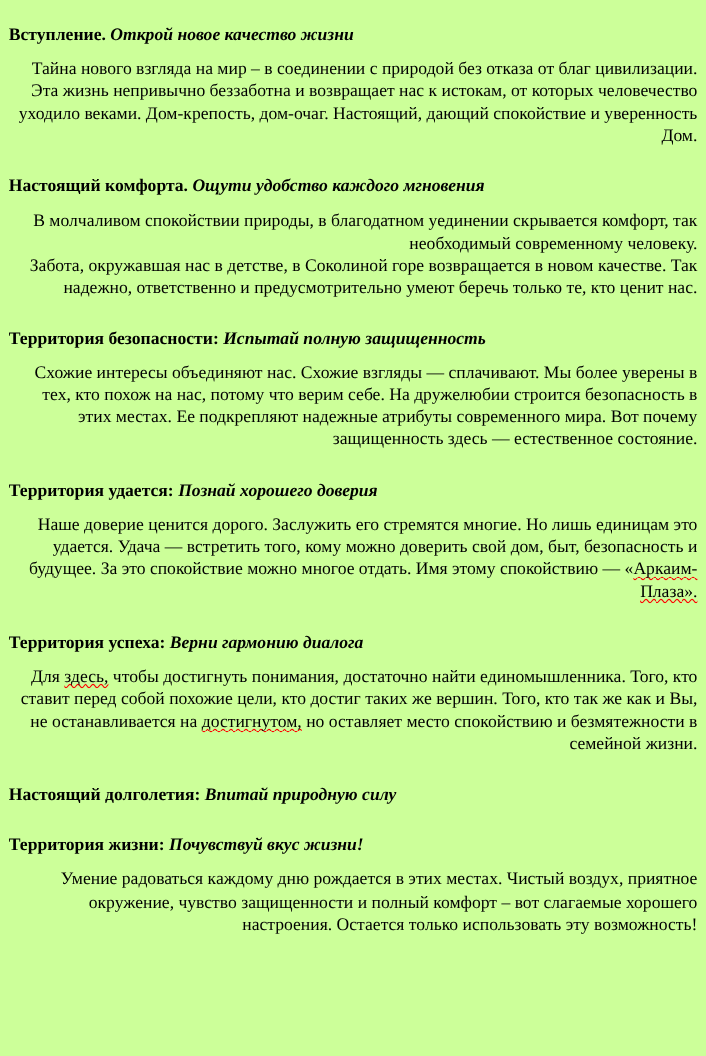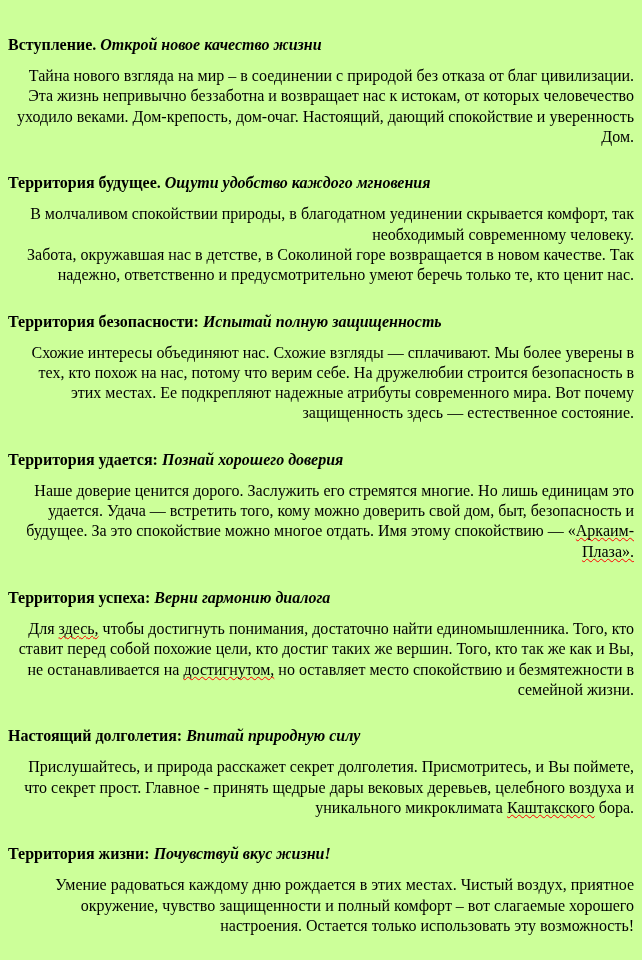--- a/index.html
+++ b/index.html
@@ -16,21 +16,21 @@
     padding: 14px 8px 0 8px;
     box-sizing: border-box;
     width: 642px;
   }
   .section { margin: 0; }
   .heading {
     font-weight: bold;
     margin: 26px 0 11px 0;
     line-height: 1.25;
   }
-  .section:first-child .heading { margin-top: 21px; font-family: Liberation Serif, serif; }
+  .section:first-child .heading { margin-top: 8px; font-family: Liberation Serif, serif; }
   .h-italic { font-style: italic; }
   .sec-body { }
   .para {
     line-height: 1.27;
     margin: 0;
     text-align: right;
   }
   .para + .para { margin-top: 0; margin-left: 17px; }
   .sp {
     text-decoration: underline wavy #ff0000 1px;
@@ -42,21 +42,21 @@
 
 <div class="doc">
   <div class="section">
     <div class="heading"><span class="h-bold">Вступление.</span> <span class="h-italic">Открой новое качество жизни</span></div>
     <div class="sec-body">
         <div class="para">Тайна нового взгляда на мир – в соединении с природой без отказа от благ цивилизации. Эта жизнь непривычно беззаботна и возвращает нас к истокам, от которых человечество уходило веками. Дом-крепость, дом-очаг.  Настоящий, дающий спокойствие и уверенность Дом.</div>
       </div>
   </div>
 
   <div class="section">
-    <div class="heading"><span class="h-bold">Территория будущее.</span> <span class="h-italic">Ощути удобство каждого мгновения</span></div>
+    <div class="heading"><span class="h-bold">Настоящий комфорта.</span> <span class="h-italic">Ощути удобство каждого мгновения</span></div>
     <div class="sec-body">
         <div class="para">В молчаливом спокойствии природы, в  благодатном уединении  скрывается комфорт,  так необходимый современному человеку.</div>
         <div class="para">Забота,  окружавшая нас в детстве,  в Соколиной горе  возвращается в новом качестве. Так надежно, ответственно и предусмотрительно умеют беречь только те, кто ценит нас.</div>
       </div>
   </div>
 
   <div class="section">
     <div class="heading"><span class="h-bold">Территория безопасности:</span> <span class="h-italic">Испытай полную защищенность</span></div>
     <div class="sec-body">
         <div class="para">Схожие интересы объединяют нас. Схожие взгляды — сплачивают.  Мы более  уверены  в тех, кто похож на нас, потому что верим  себе.  На дружелюбии строится безопасность в этих местах. Ее подкрепляют надежные атрибуты современного мира. Вот почему защищенность здесь — естественное состояние.</div>
@@ -72,23 +72,20 @@
 
   <div class="section">
     <div class="heading"><span class="h-bold">Территория успеха:</span> <span class="h-italic">Верни гармонию диалога</span></div>
     <div class="sec-body">
         <div class="para">Для <span class="sp">здесь,</span> чтобы достигнуть понимания, достаточно найти единомышленника. Того, кто ставит перед собой похожие цели, кто достиг таких же  вершин. Того, кто так же как и Вы, не останавливается на <span class="sp">достигнутом,</span> но оставляет место  спокойствию и безмятежности  в семейной жизни.</div>
       </div>
   </div>
 
   <div class="section">
     <div class="heading"><span class="h-bold">Настоящий долголетия:</span> <span class="h-italic">Впитай  природную силу</span></div>
-    <div class="sec-body">
-        <div class="para">Прислушайтесь, и природа расскажет секрет долголетия. Присмотритесь, и Вы поймете, что секрет прост. Главное - принять  щедрые дары  вековых деревьев, целебного воздуха и уникального микроклимата <span class="sp">Каштакского</span> бора.</div>
-      </div>
   </div>
 
   <div class="section">
     <div class="heading"><span class="h-bold">Территория жизни:</span> <span class="h-italic">Почувствуй  вкус  жизни!</span></div>
     <div class="sec-body">
         <div class="para">Умение радоваться каждому дню рождается  в этих местах.  Чистый воздух, приятное окружение, чувство защищенности и полный комфорт – вот слагаемые хорошего настроения. Остается только использовать эту возможность!</div>
       </div>
   </div>
 </div>
 

